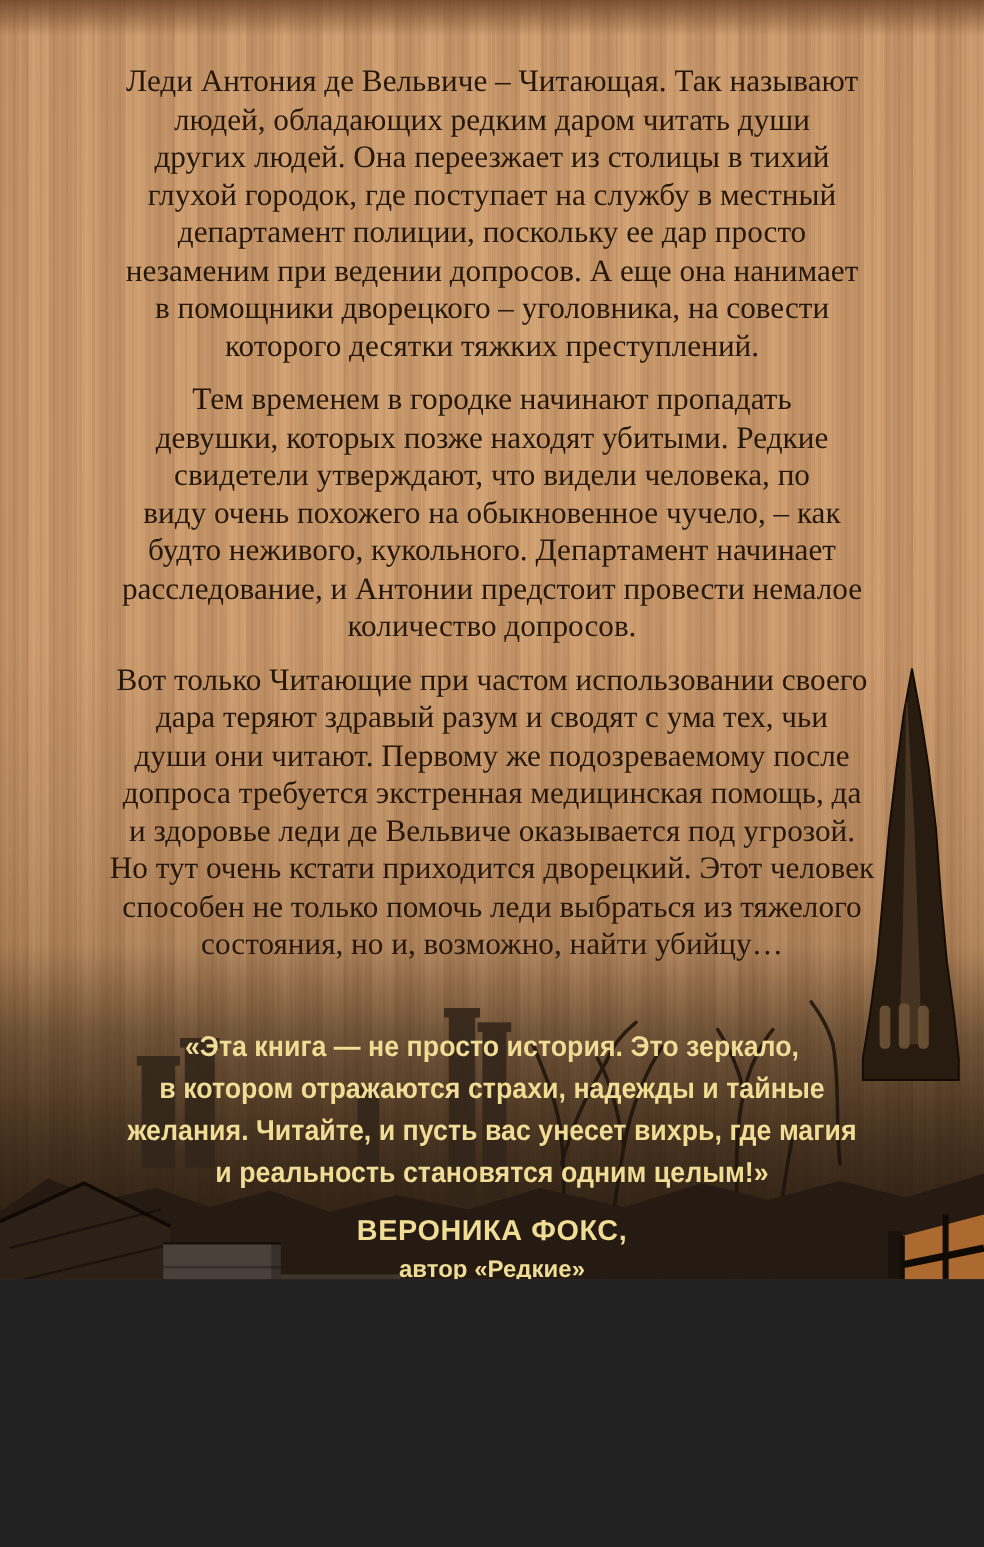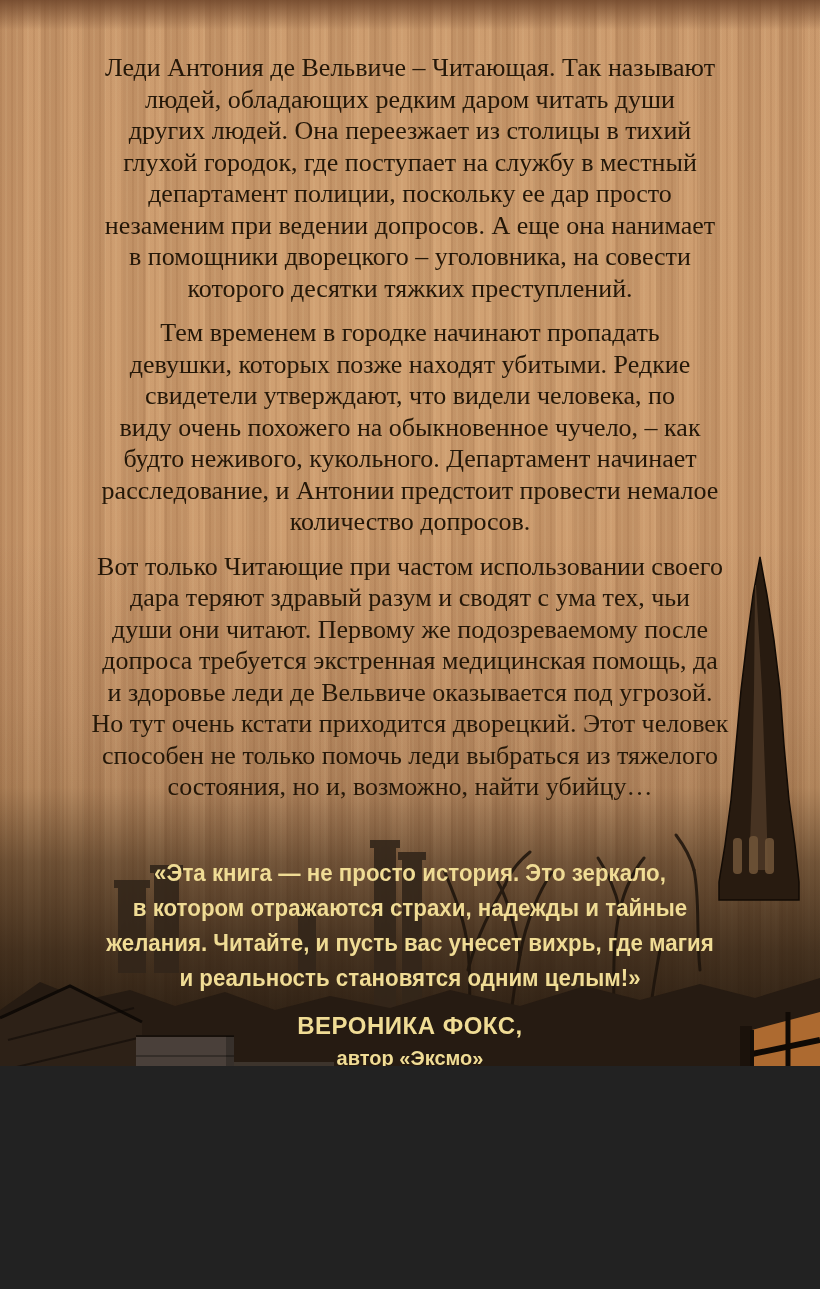--- a/index.html
+++ b/index.html
@@ -268,21 +268,21 @@
 способен не только помочь леди выбраться из тяжелого
 состояния, но и, возможно, найти убийцу…</p>
   </div>
 
   <div class="endorsement">
     <p class="quote">«Эта книга — не просто история. Это зеркало,
 в котором отражаются страхи, надежды и тайные
 желания. Читайте, и пусть вас унесет вихрь, где магия
 и реальность становятся одним целым!»</p>
     <div class="q-author">ВЕРОНИКА ФОКС,</div>
-    <div class="q-role">автор «Эксмо»</div>
+    <div class="q-role">автор «Редкие»</div>
   </div>
 
   <div class="barcode-box">
     <div class="bc-left">
       <div class="isbn">ISBN 978-5-04-223780-5</div>
       <div class="bars">
           <div class="bar b g"></div>
           <div class="bar g"></div>
           <div class="bar b g"></div>
           <div class="bar"></div>

